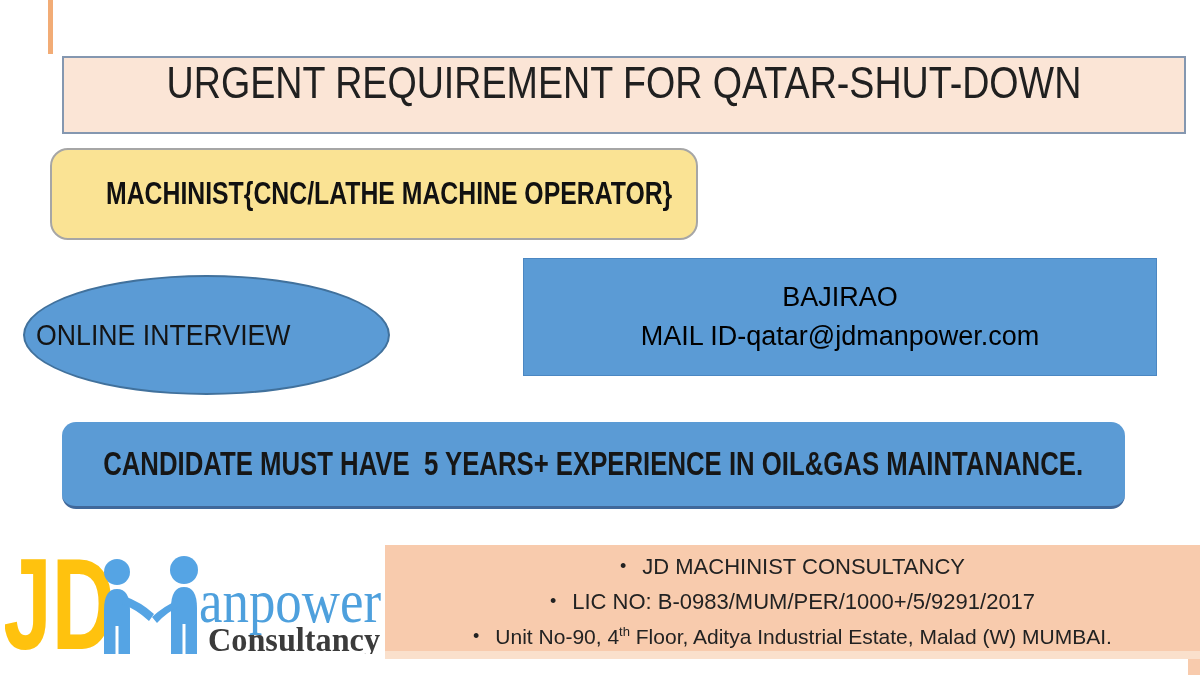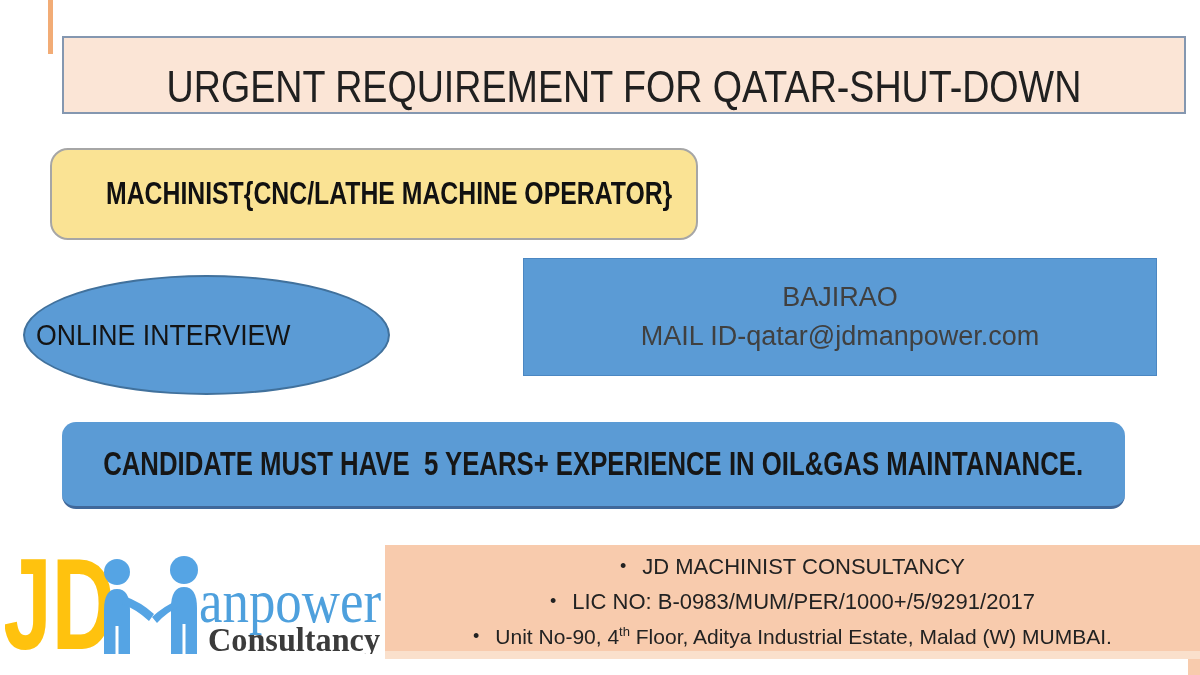--- a/index.html
+++ b/index.html
@@ -13,23 +13,23 @@
     position:absolute; left:48px; top:0; width:5px; height:54px;
     background:var(--accent-orange,#F2AC76);
   }
   .accent-corner {
     position:absolute; left:1188px; top:545px; width:12px; height:130px;
     background:var(--peach-dark,#F8CBAD);
   }
 
   
   .header-box {
-    position:absolute; left:62px; top:36px; width:1124px; height:78px;
+    position:absolute; left:62px; top:56px; width:1124px; height:78px;
     background:var(--peach-light,#FBE5D6); border:2px solid var(--header-border,#8497B0);
-    box-sizing:border-box; display:flex; align-items:flex-end; justify-content:center;
+    box-sizing:border-box; display:flex; align-items:flex-start; justify-content:center;
   }
   .title-text {
     font-size:44px; color:#202020; white-space:nowrap;
     transform:scaleX(.855); transform-origin:center;
   }
 
   
   .job-box {
     position:absolute; left:50px; top:148px; width:648px; height:92px;
     background:var(--yellow,#FAE394); border:2px solid var(--yellow-border,#A6A6A6);
@@ -48,21 +48,21 @@
     border-radius:50%; box-sizing:border-box;
     display:flex; align-items:center; justify-content:flex-start;
   }
   .ellipse-text { font-size:29px; color:#141414; transform:scaleX(.92); white-space:nowrap; }
 
   
   .contact-box {
     position:absolute; left:523px; top:258px; width:634px; height:118px;
     background:var(--blue,#5B9BD5); border:1px solid #4b87c2; box-sizing:border-box;
     display:flex; flex-direction:column; align-items:center; justify-content:center;
-    font-size:27px; line-height:39px; color:#404040; text-align:center;
+    font-size:27px; line-height:39px; color:#000000; text-align:center;
   }
 
   
   .req-banner {
     position:absolute; left:62px; top:422px; width:1063px; height:87px;
     background:var(--blue,#5B9BD5); border-radius:14px;
     border-bottom:3px solid #40689a; box-sizing:border-box;
     display:flex; align-items:center; justify-content:center;font-weight:bold;
   }
   .req-text {

